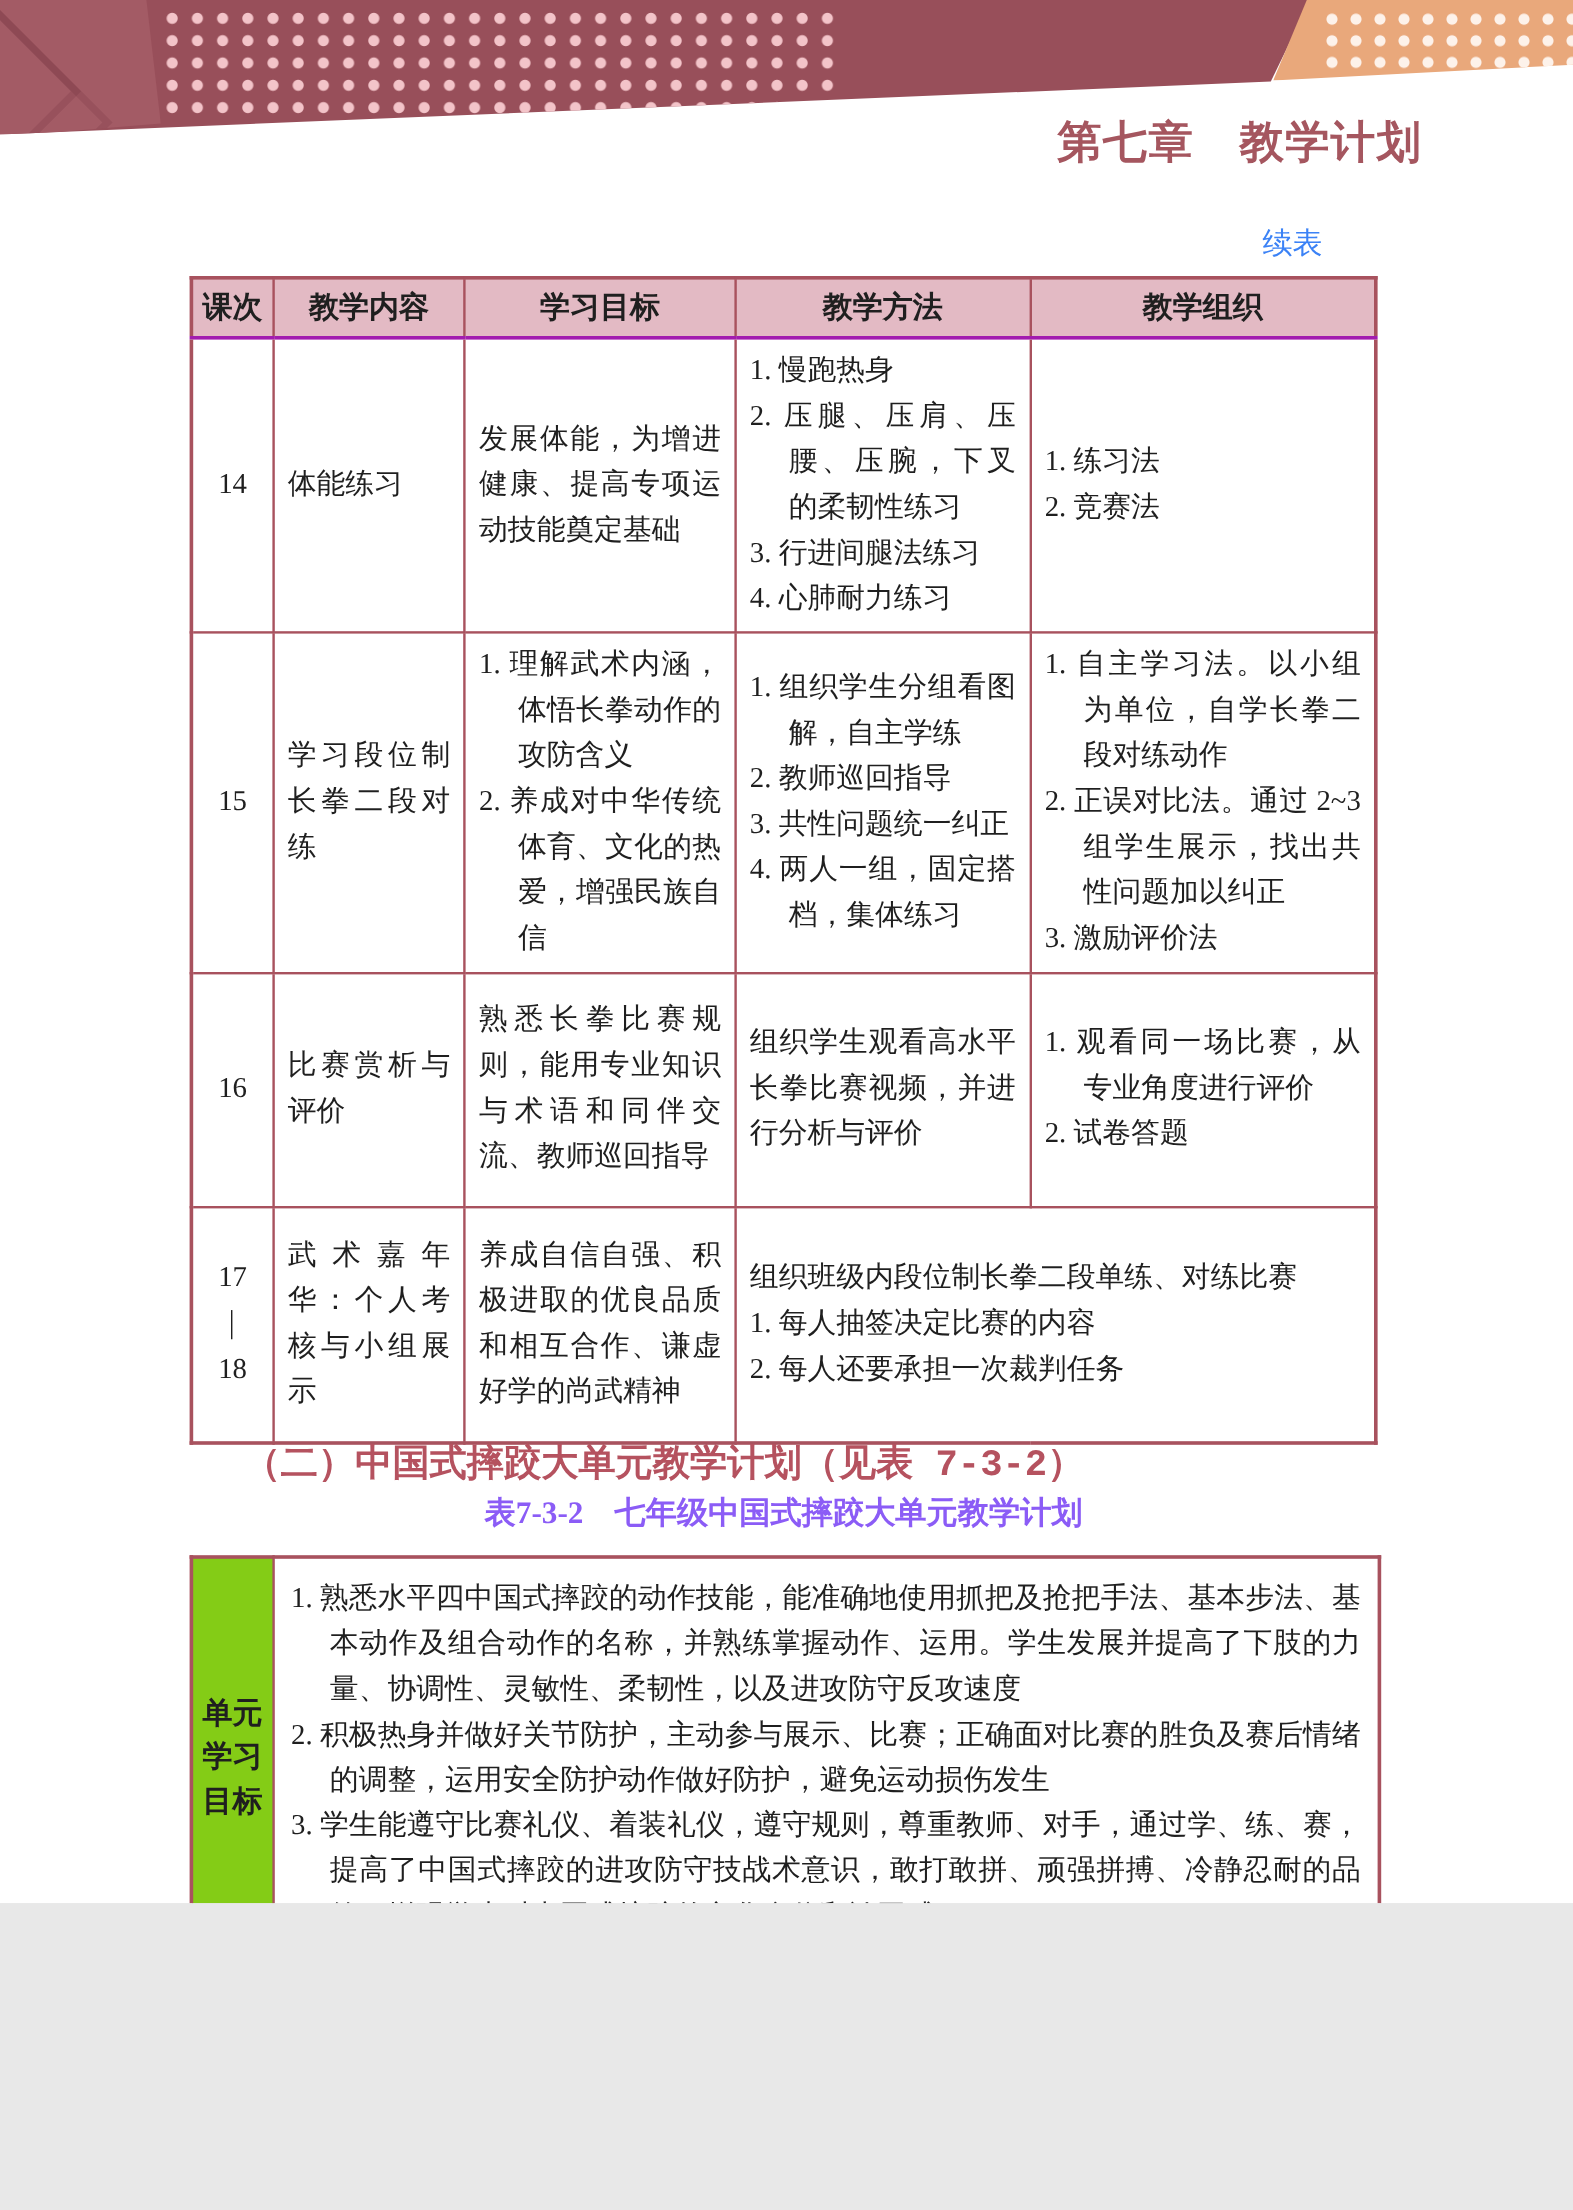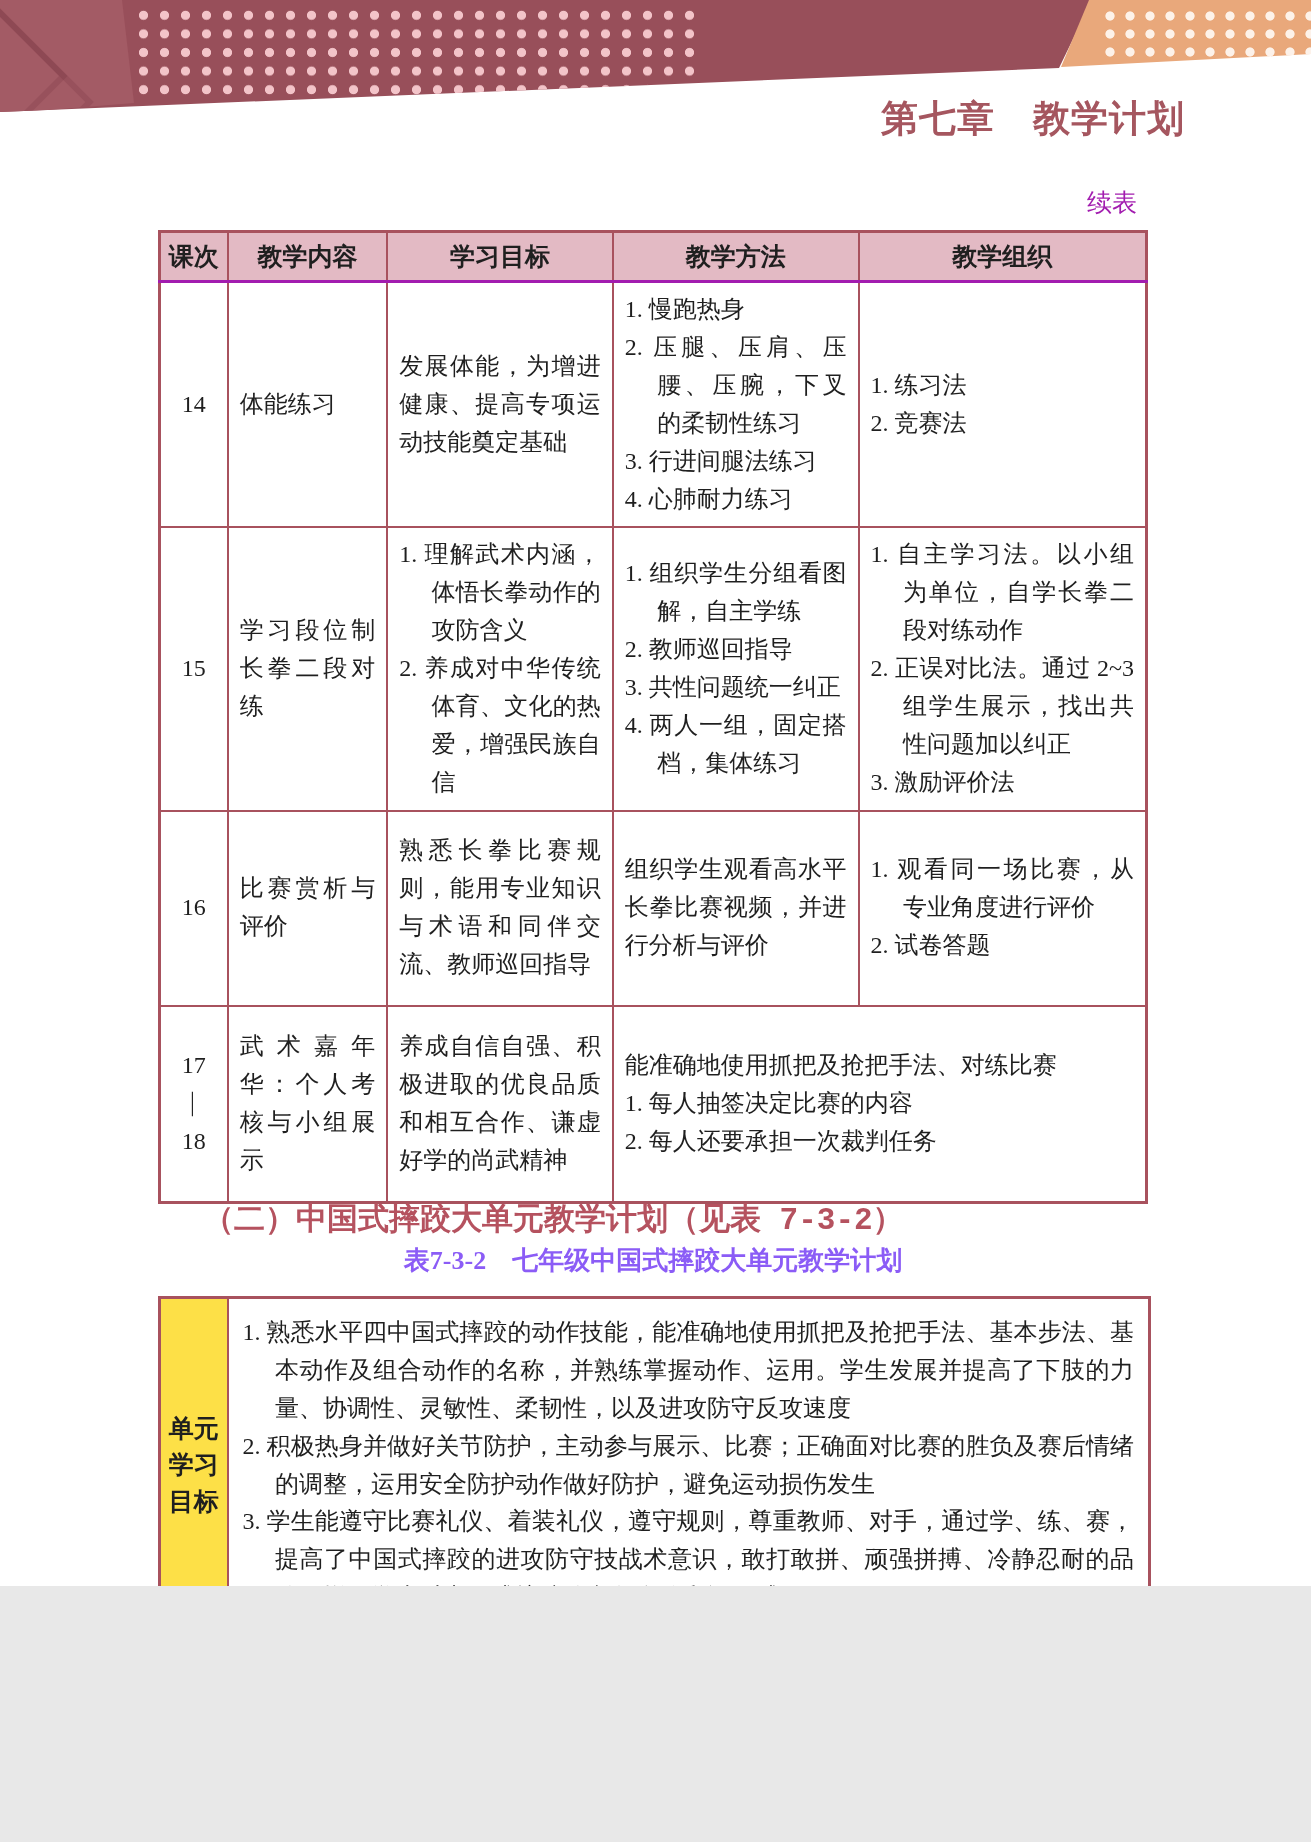--- a/index.html
+++ b/index.html
@@ -49,22 +49,22 @@
   }
 
   
   .chapter-title {
     position: absolute; top: 94px; right: 126px;
     font-family: "Liberation Sans", "DejaVu Sans", sans-serif;
     font-size: 37px; font-weight: bold; letter-spacing: 1px;
     color: #a5565f;
   }
   .continued {
-    position: absolute; top: 186px; left: 1087px;
-    font-size: 25px; color: #a21caf;
+    position: absolute; top: 186px; left: 1052px;
+    font-size: 25px; color: #3b82f6;
   }
   .section-heading {
     position: absolute; left: 203px; top: 1198px;
     font-family: Liberation Mono, monospace;
     font-size: 31px; font-weight: bold;
     color: #b5525f;
   }
   .caption {
     position: absolute; left: 158px; top: 1243px; width: 990px;
     text-align: center; font-size: 26px; font-weight: bold; color: #8b5cf6;
@@ -96,21 +96,21 @@
   .para { text-align: justify; }
   .li { padding-left: 1.35em; text-indent: -1.35em; text-align: justify; }
   .vdash { transform: rotate(90deg); }
 
   .tr-14 { height: 238px; }
   .tr-15 { height: 264px; }
   .tr-16 { height: 195px; }
   .tr-17 { height: 197px; }
 
   .t2 td.rowhead {
-    background: #fde047; text-align: center;
+    background: #84cc16; text-align: center;
     font-weight: 600; font-size: 25px; line-height: 1.45;
     padding: 4px 2px;
   }
   .t2 tr { height: 336px; }
   .t2 td.cell { padding: 12px 14px; }
 </style>
 </head>
 <body>
 
 <div class="page">
@@ -209,21 +209,21 @@
           <div class="vdash">—</div>
           <div>18</div>
         </td>
         <td class="content">
           <div class="para">武术嘉年华：个人考核与小组展示</div>
         </td>
         <td class="cell">
           <div class="para">养成自信自强、积极进取的优良品质和相互合作、谦虚好学的尚武精神</div>
         </td>
         <td class="cell" colspan="2">
-          <div class="para">能准确地使用抓把及抢把手法、对练比赛</div>
+          <div class="para">组织班级内段位制长拳二段单练、对练比赛</div>
           <div class="li">1. 每人抽签决定比赛的内容</div>
           <div class="li">2. 每人还要承担一次裁判任务</div>
         </td>
       </tr>
     </tbody>
   </table>
 
   <div class="section-heading">（二）中国式摔跤大单元教学计划（见表 7-3-2）</div>
   <div class="caption">表7-3-2　七年级中国式摔跤大单元教学计划</div>
 

